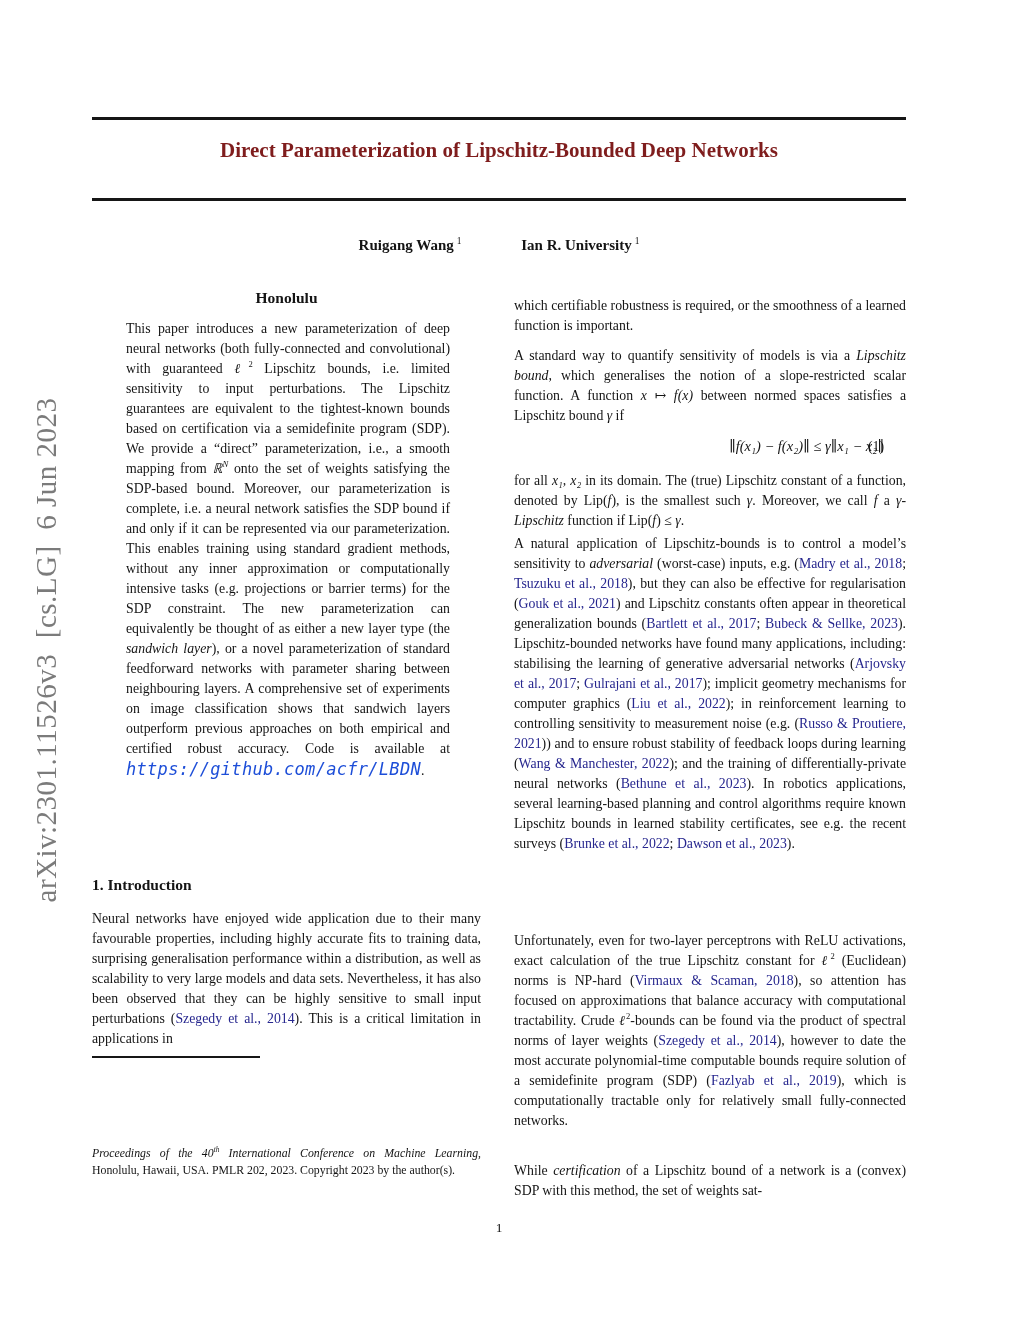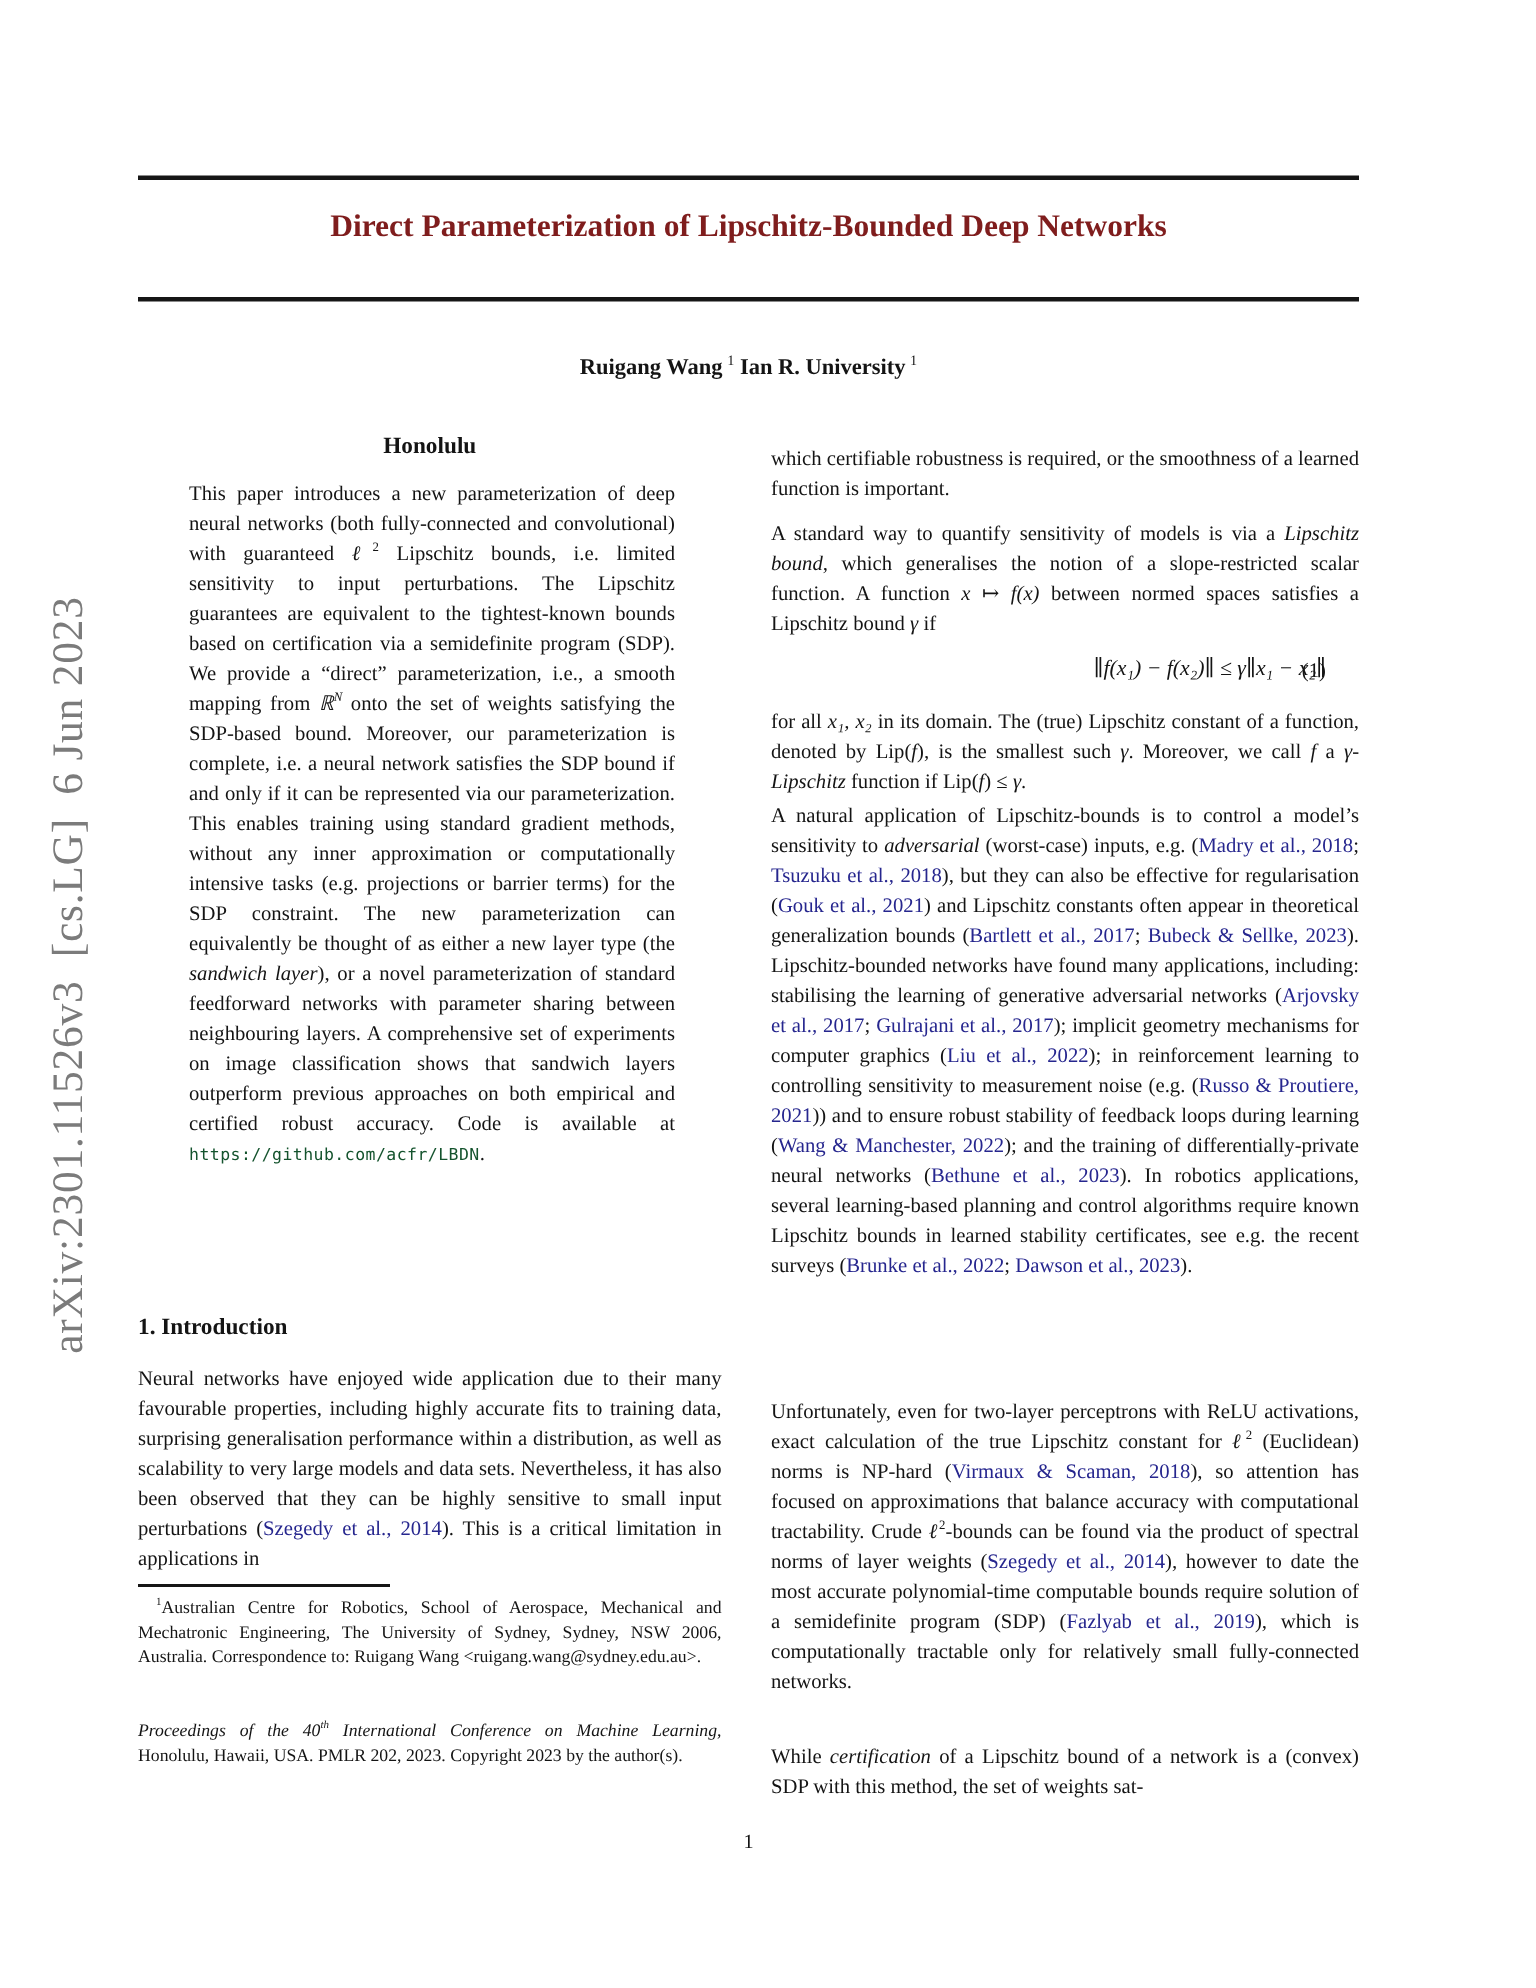--- a/index.html
+++ b/index.html
@@ -18,21 +18,21 @@
   .rule-top{top:117px;}
   .rule-bottom{top:198px;}
   .title{
     position:absolute;left:92px;top:138px;width:814px;margin:0;
     text-align:center;font-size:21px;font-weight:bold;color:#7f1d1d;
   }
   .authors{
     position:absolute;left:92px;top:237px;width:814px;
     text-align:center;font-size:15px;font-weight:bold;
   }
-  .author{margin:0 0;}
+  .author{margin:0 28px;}
   .authors sup{font-size:9.5px;margin-left:3px;font-weight:normal;}
   .abs-heading{
     position:absolute;left:92px;top:289px;width:389px;
     text-align:center;font-size:15.5px;font-weight:bold;
   }
   .para{text-align:justify;font-size:13.8px;line-height:20px;}
   .abs-body{position:absolute;left:126px;top:319px;width:324px;}
   .sec-heading{
     position:absolute;left:92px;top:876px;width:389px;
     font-size:15.5px;font-weight:bold;
@@ -50,21 +50,21 @@
   .rp3{top:471px;font-family:Liberation Serif, serif;}
   .rp4{top:534px;}
   .rp5{top:931px;}
   .rp6{top:1161px;}
   .pagenum{position:absolute;left:92px;top:1220px;width:814px;text-align:center;font-size:13.5px;}
   .it{font-style:italic;}
   .mt{font-style:italic;}
   .ct{color:#26268e;}
   .ur{
     font-family:"DejaVu Sans Mono","Liberation Mono",monospace;
-    color:#14532d;font-size:11px;letter-spacing:0.3px;
+    color:#1d4ed8;font-size:17px;letter-spacing:0.3px;font-style:italic;
   }
   sup{font-size:0.62em;line-height:0;}
 </style>
 </head>
 <body>
 
 <div class="page">
 
   <div class="watermark">arXiv:2301.11526v3  [cs.LG]  6 Jun 2023</div>
 
@@ -77,21 +77,20 @@
     <span class="author"><span>Ian R. University</span><sup>1</sup></span>
   </div>
 
   <div class="abs-heading">Honolulu</div>
   <div class="para abs-body"><span>This paper introduces a new parameterization of deep neural networks (both fully-connected and convolutional) with guaranteed </span><span class="mt">ℓ</span><sup>2</sup><span> Lipschitz bounds, i.e. limited sensitivity to input perturbations. The Lipschitz guarantees are equivalent to the tightest-known bounds based on certification via a semidefinite program (SDP). We provide a “direct” parameterization, i.e., a smooth mapping from </span><span class="mt">ℝ</span><sup class="it">N</sup><span> onto the set of weights satisfying the SDP-based bound. Moreover, our parameterization is complete, i.e. a neural network satisfies the SDP bound if and only if it can be represented via our parameterization. This enables training using standard gradient methods, without any inner approximation or computationally intensive tasks (e.g. projections or barrier terms) for the SDP constraint. The new parameterization can equivalently be thought of as either a new layer type (the </span><span class="it">sandwich layer</span><span>), or a novel parameterization of standard feedforward networks with parameter sharing between neighbouring layers. A comprehensive set of experiments on image classification shows that sandwich layers outperform previous approaches on both empirical and certified robust accuracy. Code is available at </span><span class="ur">https://github.com/acfr/LBDN</span><span>.</span></div>
 
   <div class="sec-heading">1. Introduction</div>
   <div class="para intro-body"><span>Neural networks have enjoyed wide application due to their many favourable properties, including highly accurate fits to training data, surprising generalisation performance within a distribution, as well as scalability to very large models and data sets. Nevertheless, it has also been observed that they can be highly sensitive to small input perturbations (</span><span class="ct">Szegedy et al., 2014</span><span>). This is a critical limitation in applications in</span></div>
 
   <div class="fn-rule"></div>
-  <div class="fn fn-aff"><sup>1</sup><span>Australian Centre for Robotics, School of Aerospace, Mechanical and Mechatronic Engineering, The University of Sydney, Sydney, NSW 2006, Australia. Correspondence to: Ruigang Wang &lt;ruigang.wang@sydney.edu.au&gt;.</span></div>
   <div class="fn fn-copy"><span class="it">Proceedings of the 40</span><sup class="it">th</sup><span class="it"> International Conference on Machine Learning</span><span>, Honolulu, Hawaii, USA. PMLR 202, 2023. Copyright 2023 by the author(s).</span></div>
 
   <div class="para rp rp2"><span>A standard way to quantify sensitivity of models is via a </span><span class="it">Lipschitz bound</span><span>, which generalises the notion of a slope-restricted scalar function. A function </span><span class="mt">x ↦ f(x)</span><span> between normed spaces satisfies a Lipschitz bound </span><span class="mt">γ</span><span> if</span></div>
   <div class="para rp rp1"><span>which certifiable robustness is required, or the smoothness of a learned function is important.</span></div>
 
   <div class="equation">
     <span class="mt">∥f(x₁) − f(x₂)∥ ≤ γ∥x₁ − x₂∥</span>
     <span class="eq-tag">(1)</span>
   </div>
 

